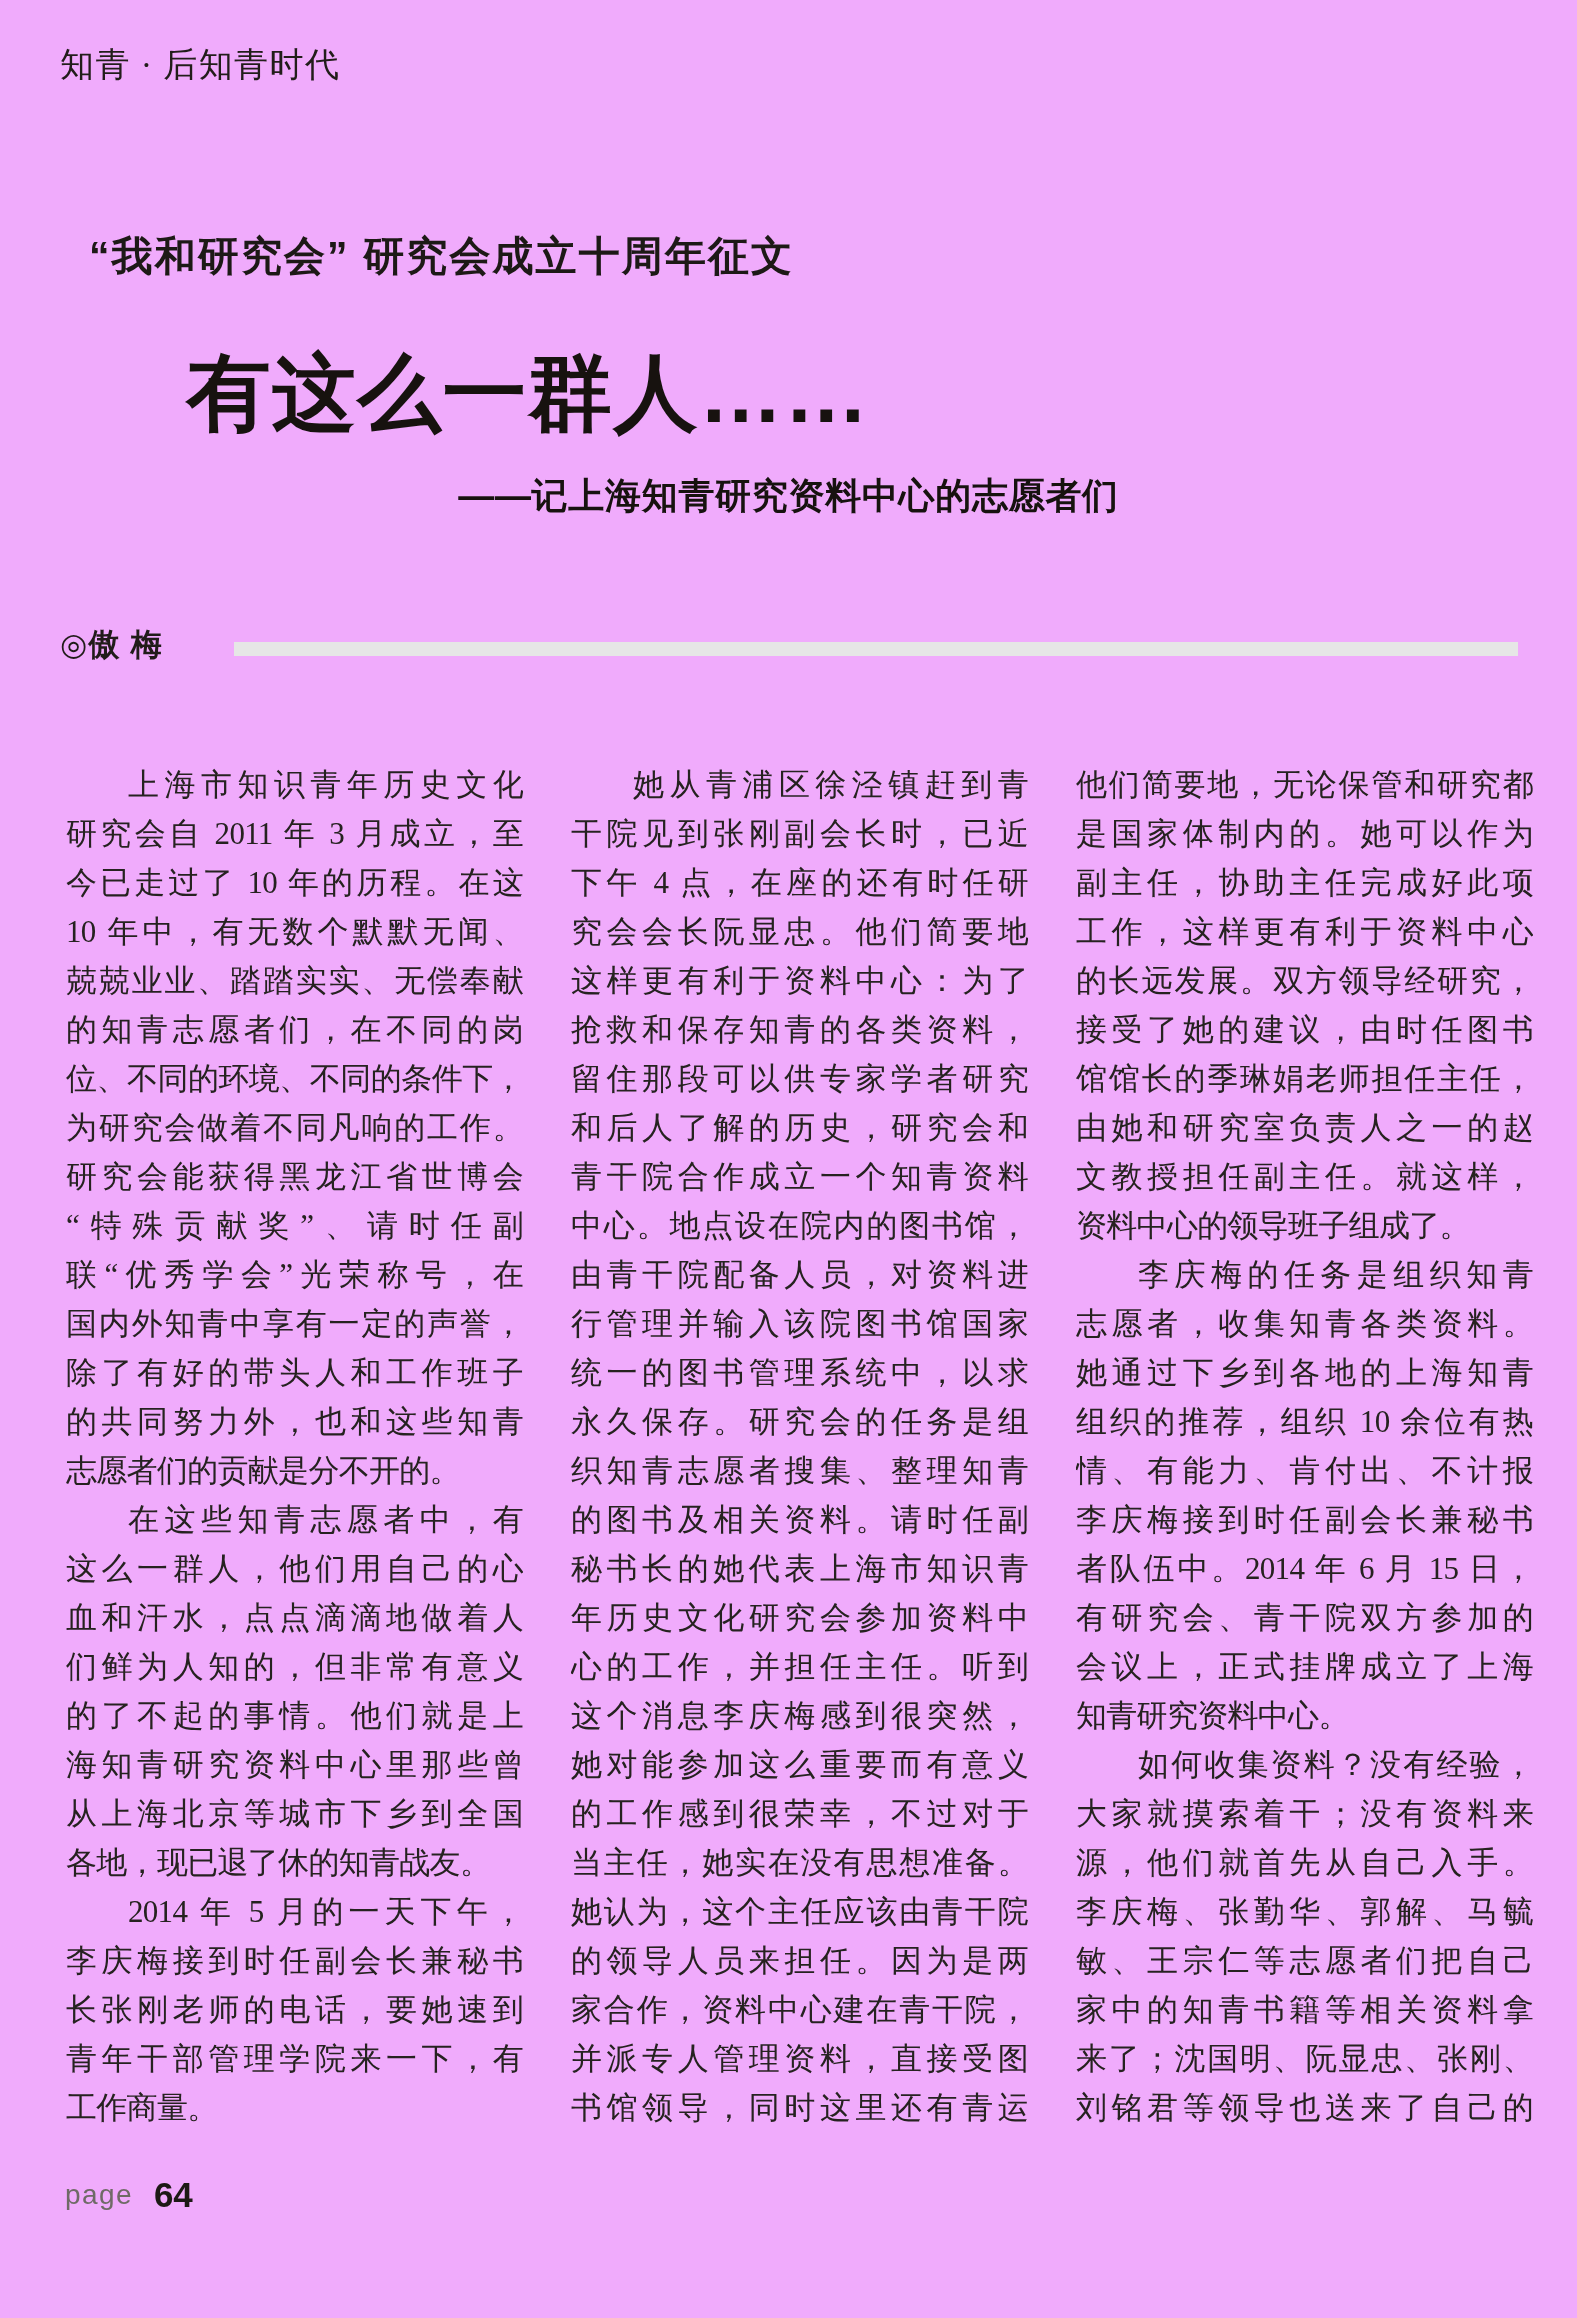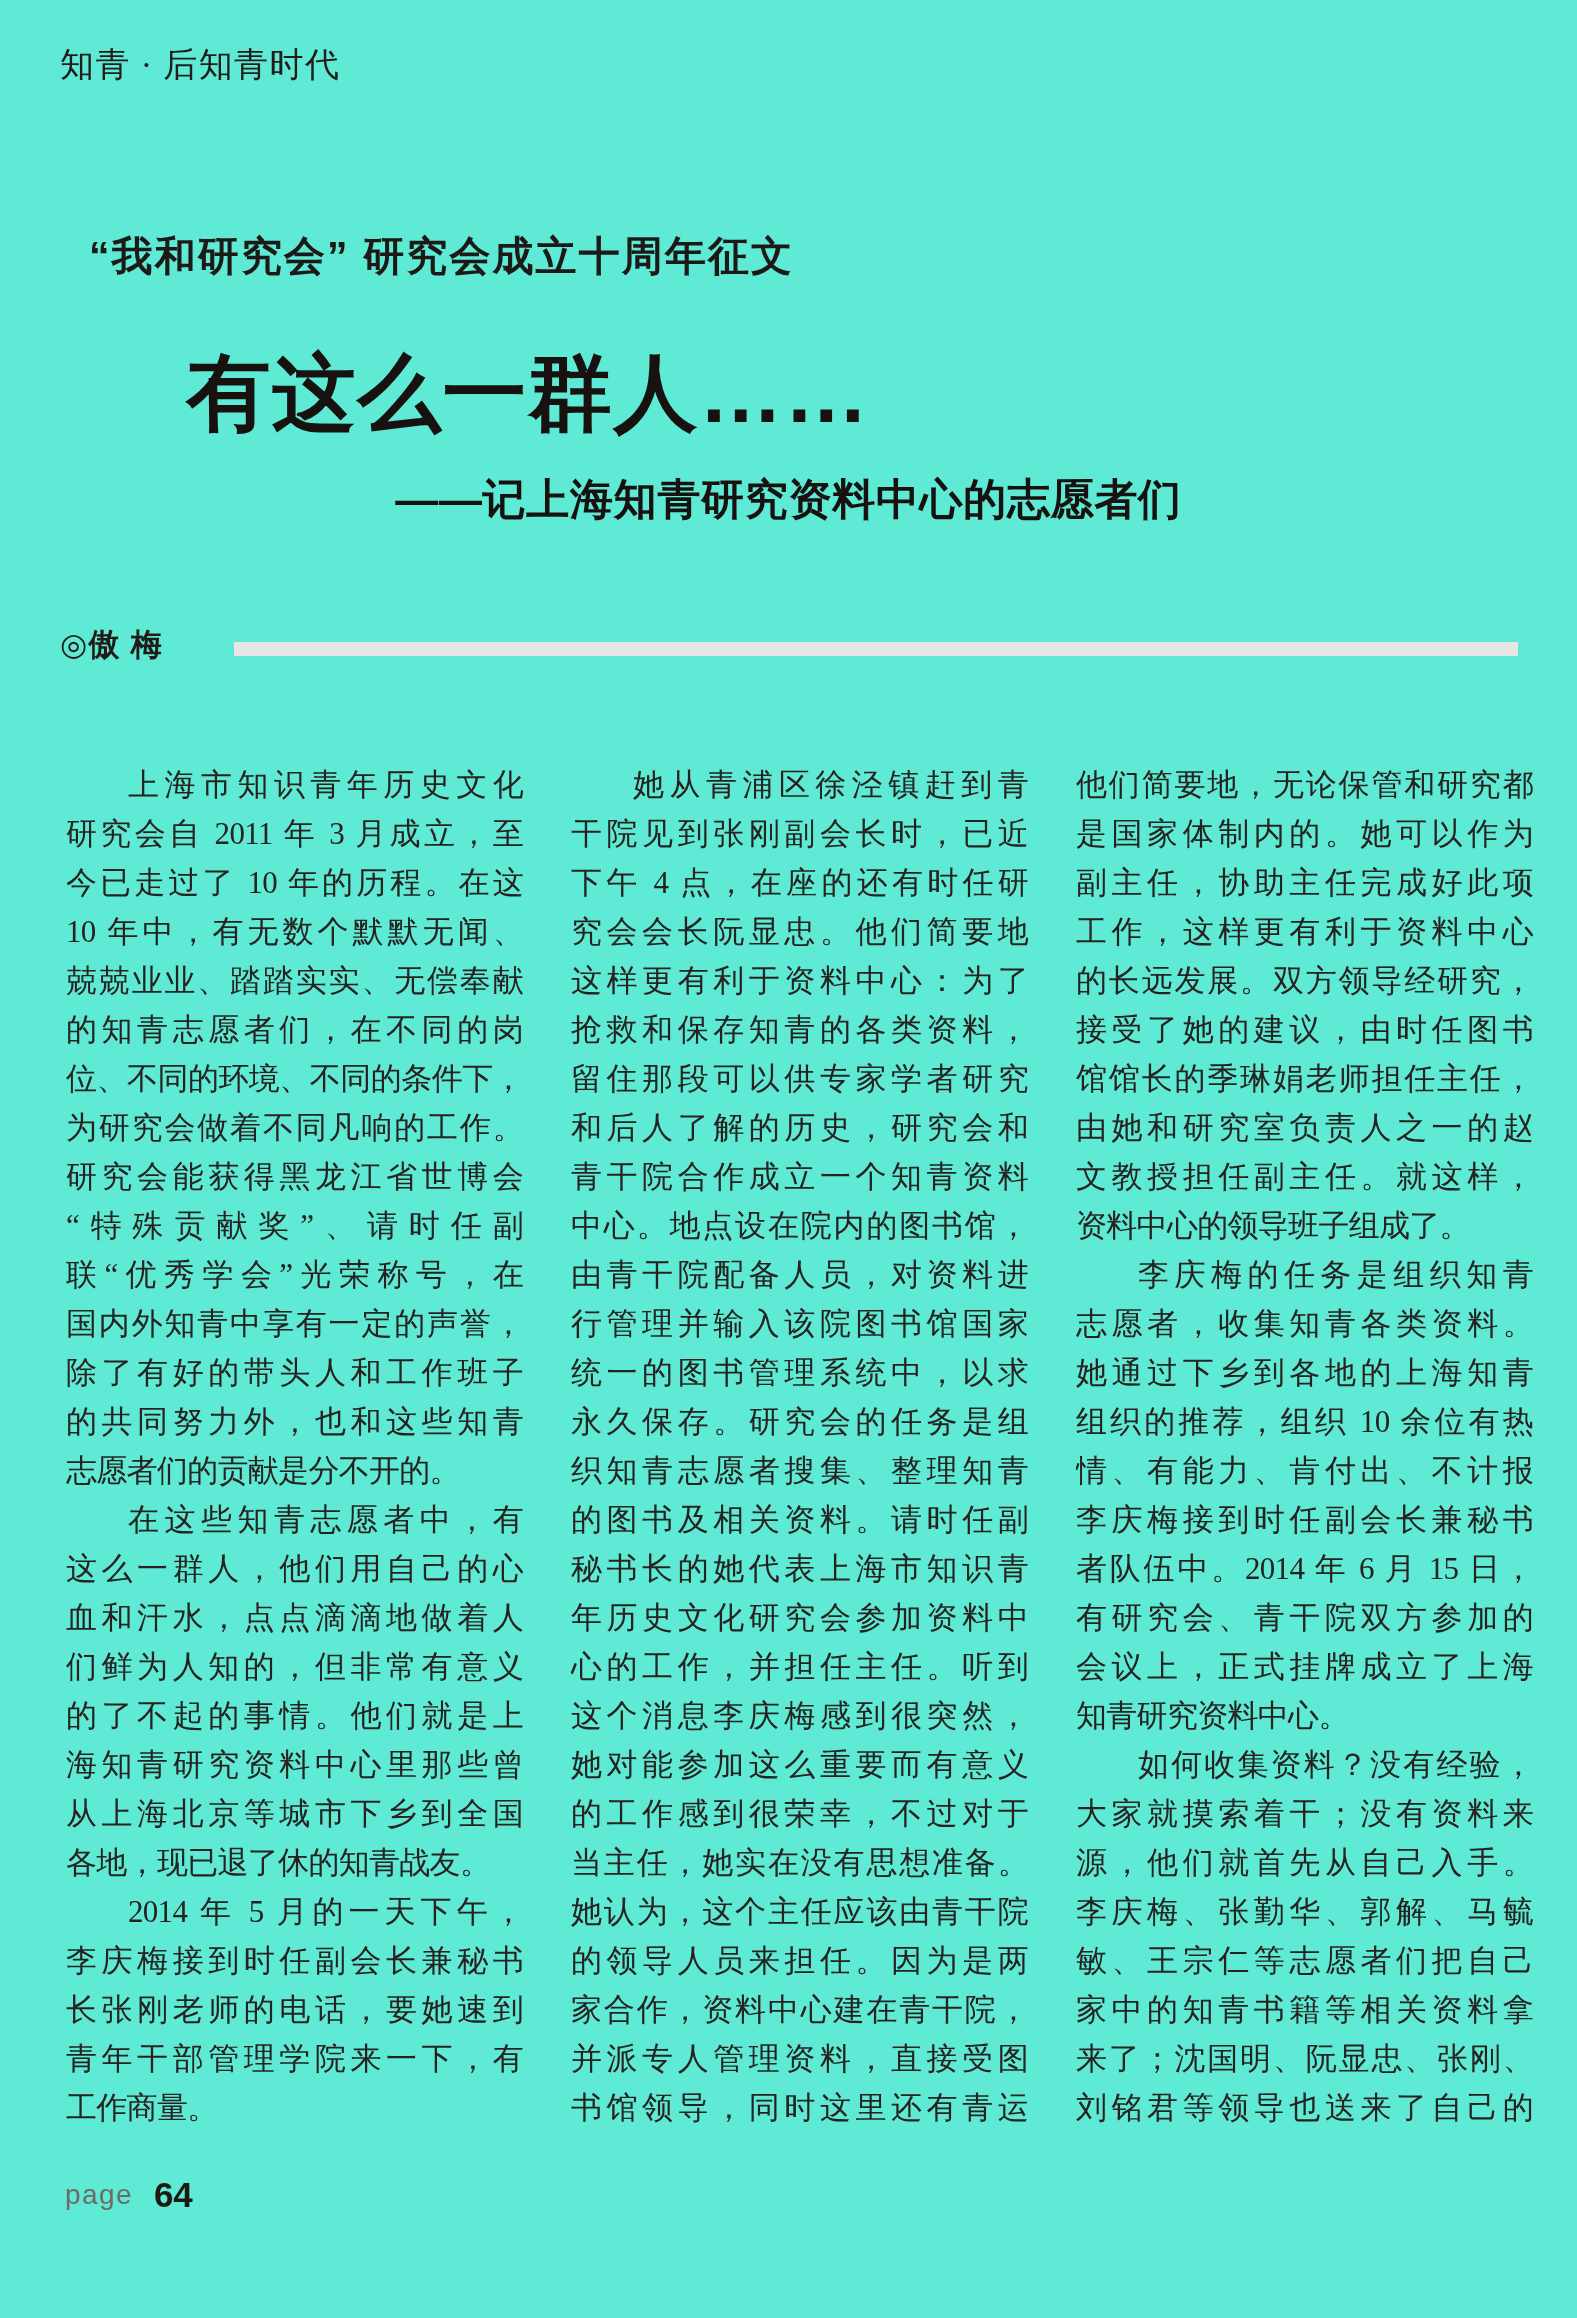--- a/index.html
+++ b/index.html
@@ -1,19 +1,19 @@
 <!DOCTYPE html>
 <html style="font-size:11.2px"><head>
 <meta charset="utf-8">
 <style>
   html,body{margin:0;padding:0;background:#ffffff;}
   .page{
     position:relative;
     width:1577px;height:2319px;
-    background:#5eead4;
+    background:#f0abfc;
     font-family:"Liberation Serif","DejaVu Serif",serif;
     color:#262220;
     overflow:hidden;
   }
   .section-header{
     position:absolute;left:60px;top:45px;
     font-size:34px;line-height:1.15;
     color:#221d1a;
     letter-spacing:1.4px;
   }
@@ -28,21 +28,21 @@
     padding-right:239px;box-sizing:border-box;
     text-align:center;
     font-family:"Liberation Sans","DejaVu Sans",sans-serif;
     font-weight:900;font-size:84px;line-height:1.1;
     color:#17120f;letter-spacing:1.4px;
   }
   .sub-title{
     position:absolute;left:0;top:476px;width:1577px;
     text-align:center;
     font-family:"Liberation Sans","DejaVu Sans",sans-serif;
-    font-weight:bold;font-size:43px;line-height:1.1;
+    font-weight:bold;font-size:36px;line-height:1.1;
     color:#17120f;letter-spacing:0.7px;
   }
   .author-row{
     position:absolute;left:60px;top:624px;right:59px;height:42px;
   }
   .author{
     position:absolute;left:0;top:0;
     font-family:"Liberation Sans","DejaVu Sans",sans-serif;
     font-weight:bold;font-size:31px;line-height:42px;
     color:#211c19;letter-spacing:1.4px;

